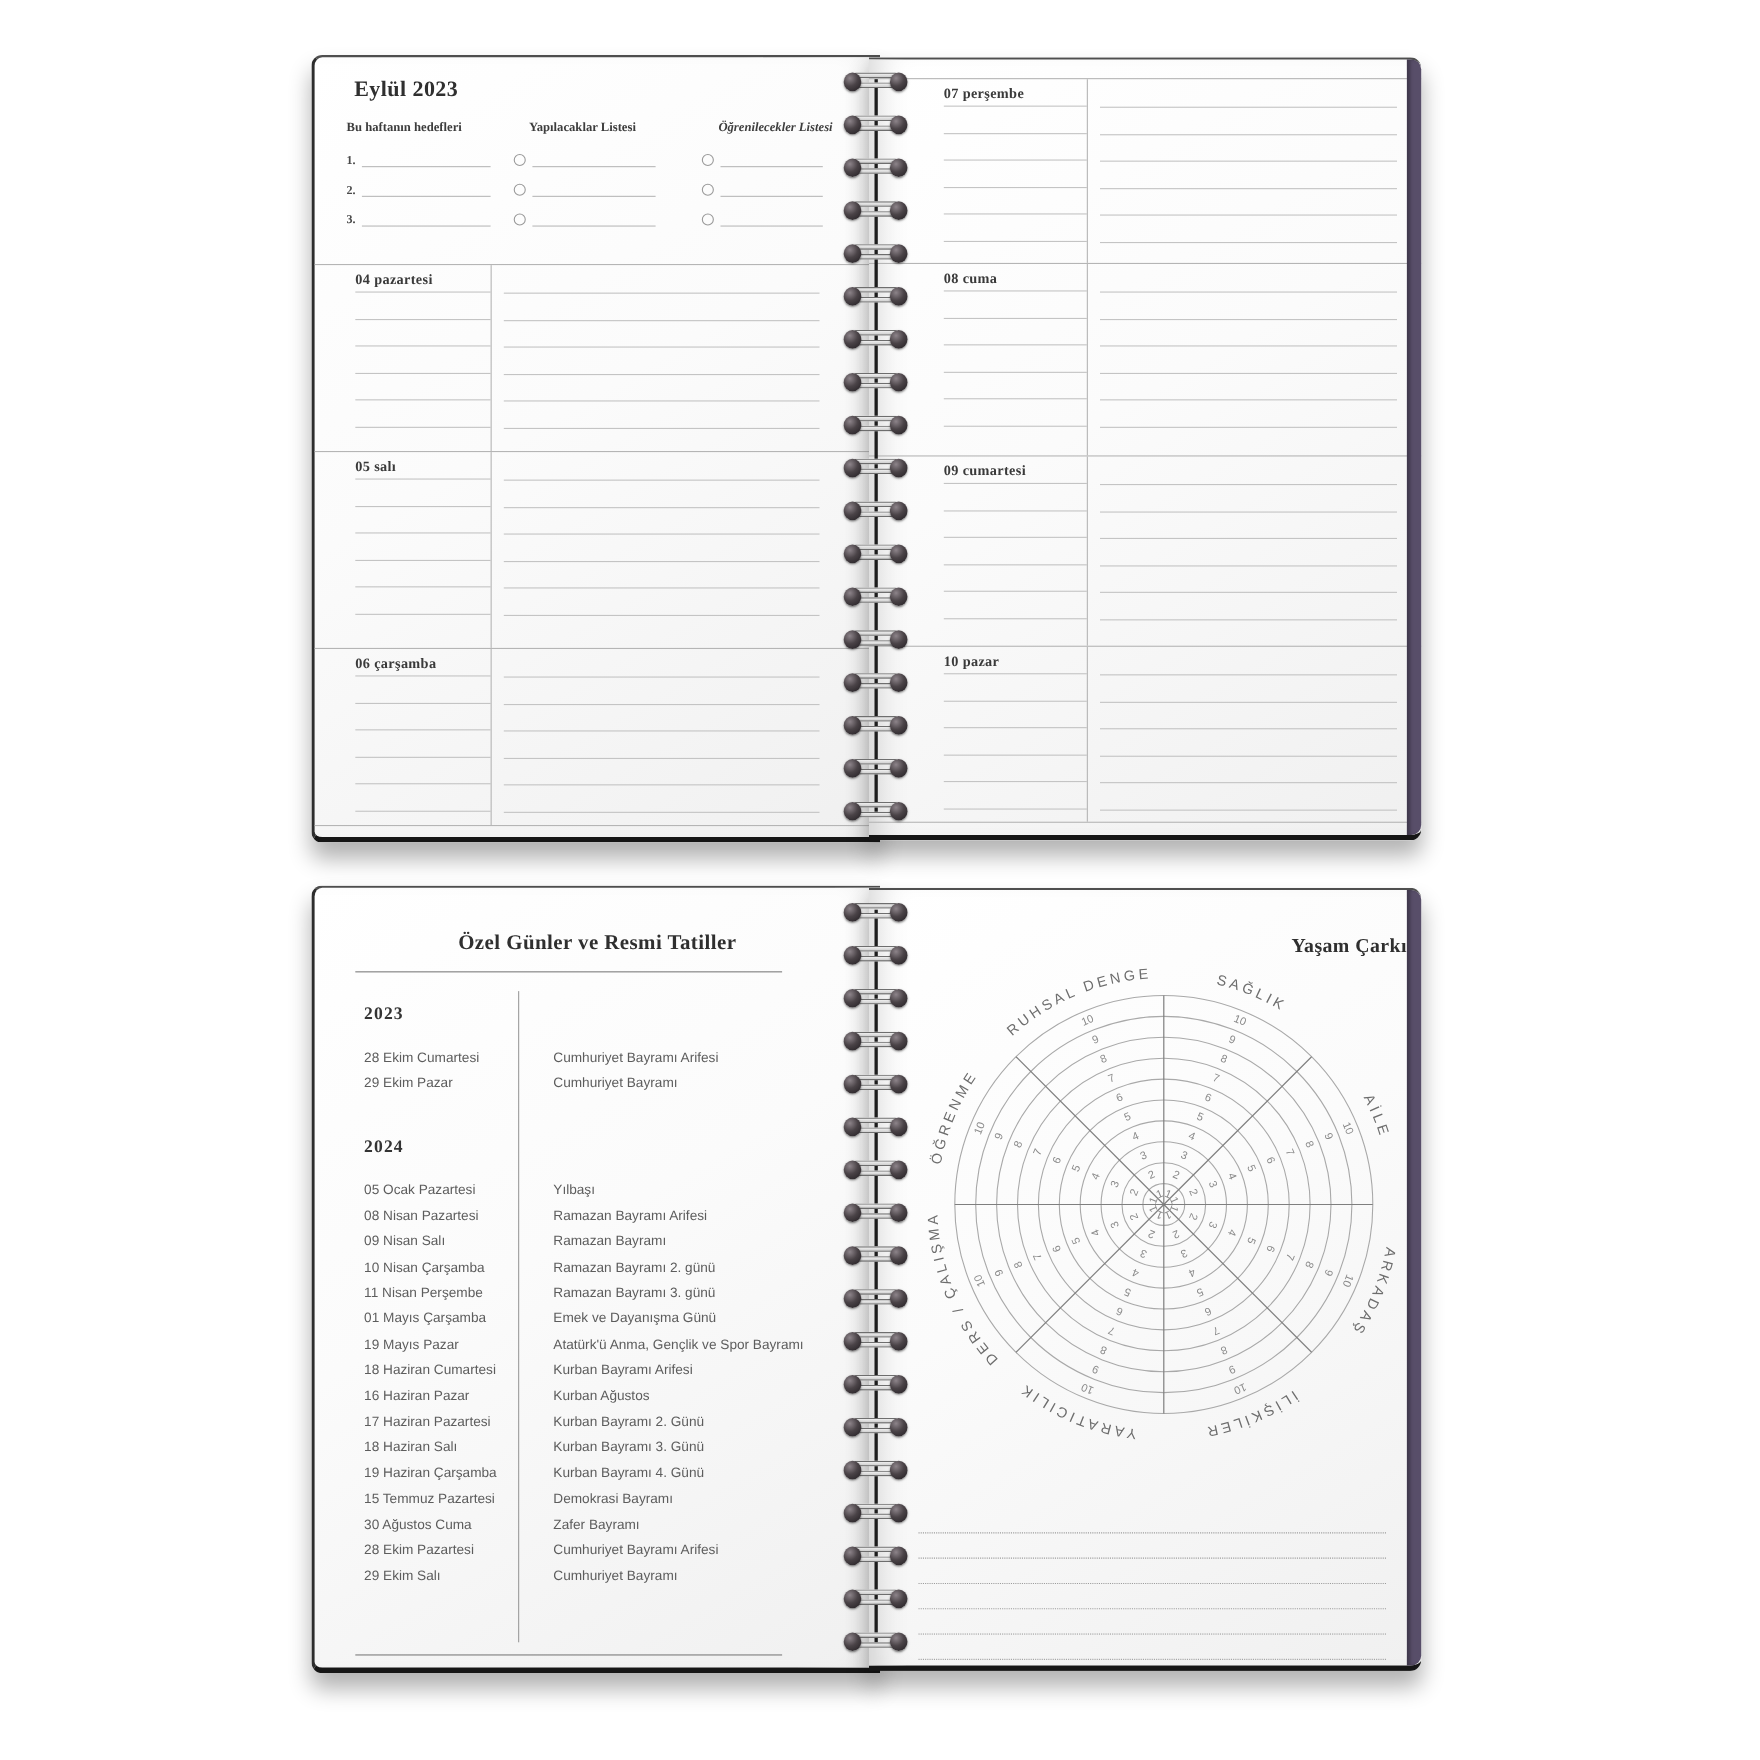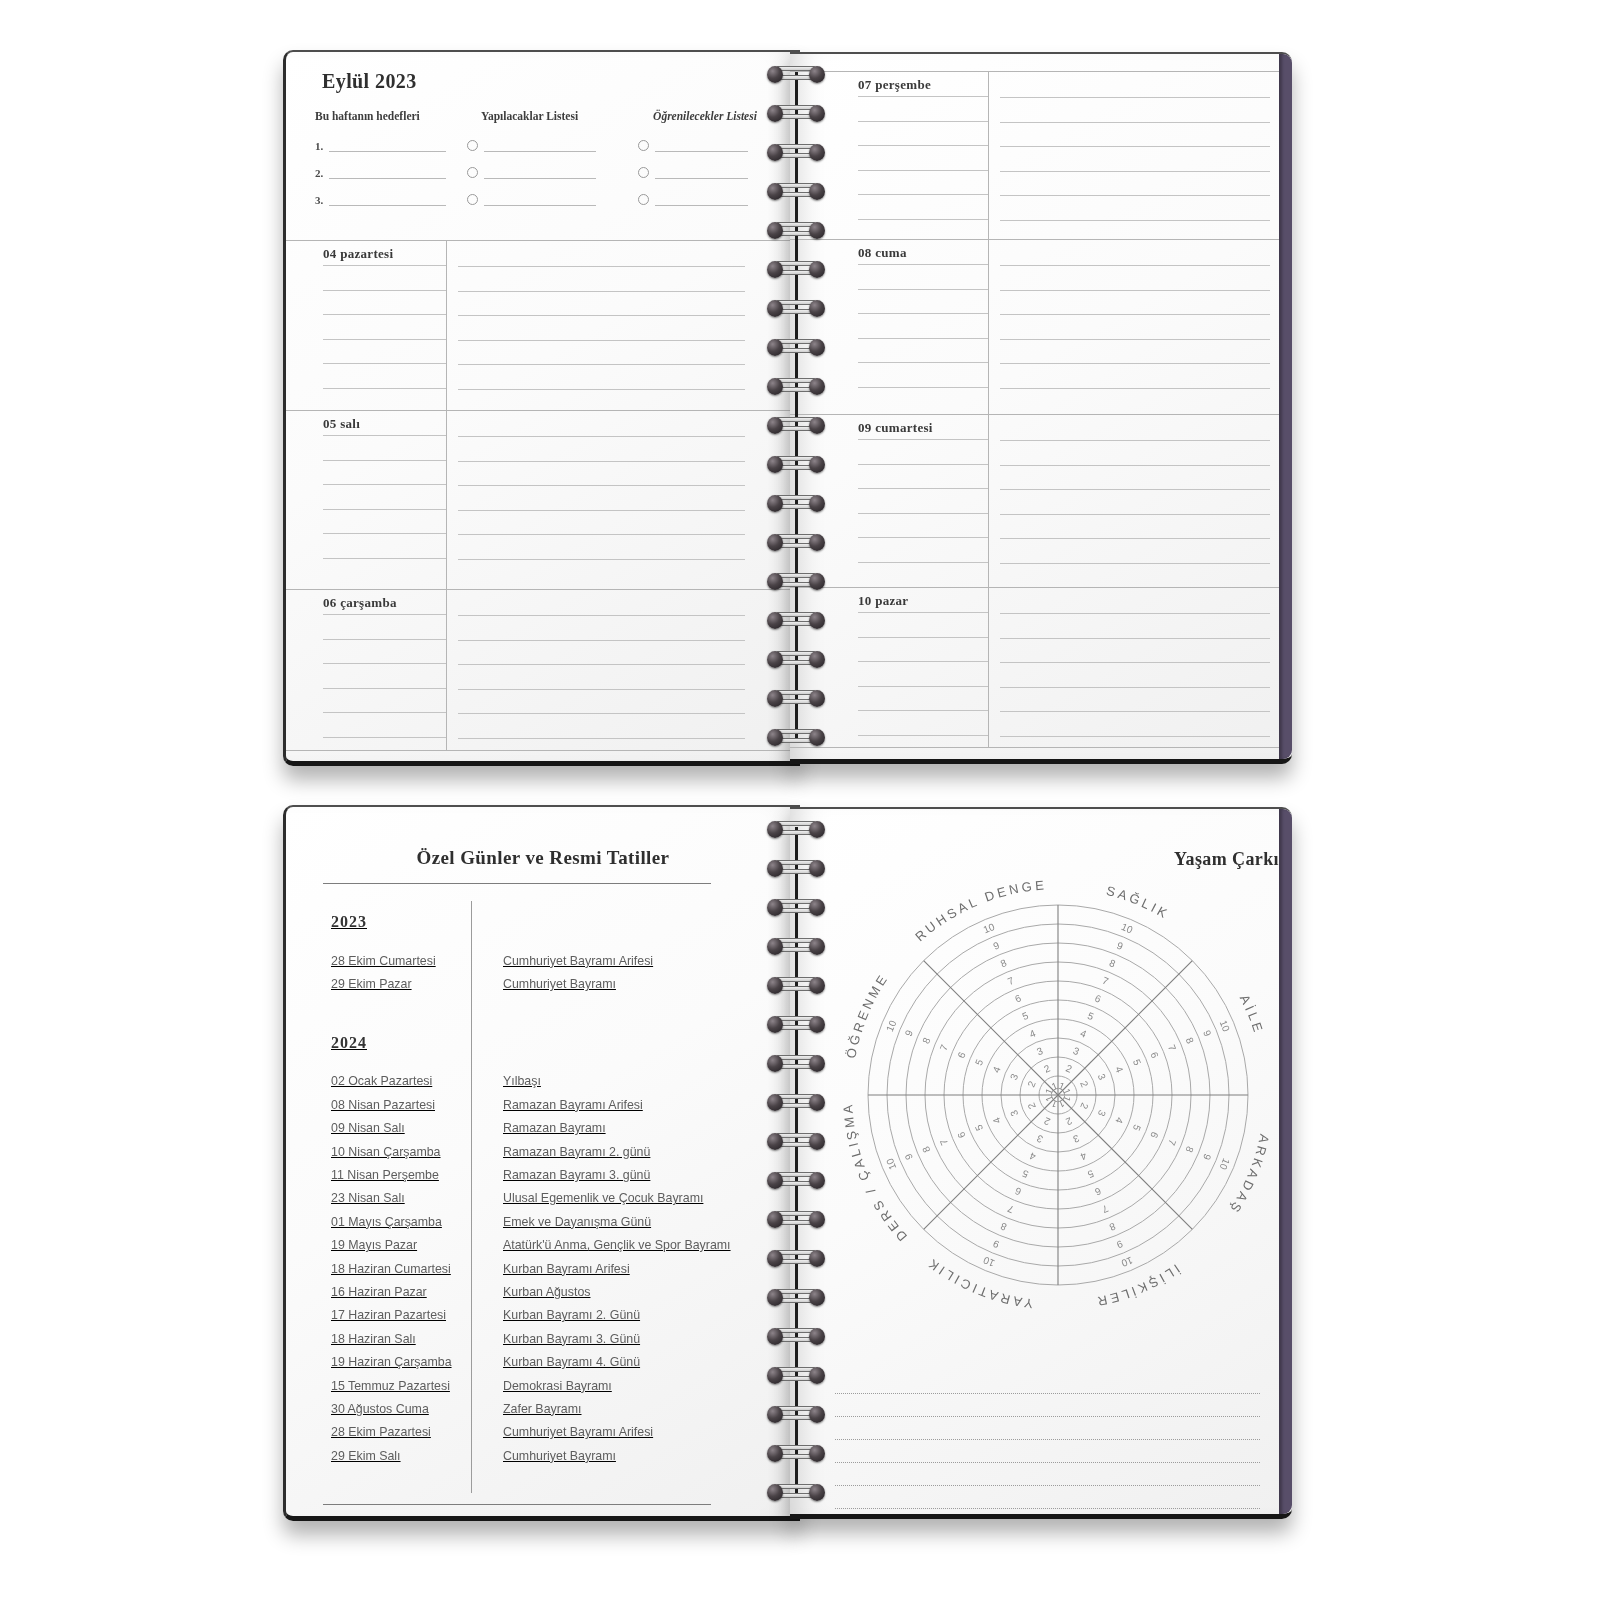--- a/index.html
+++ b/index.html
@@ -56,21 +56,21 @@
   .dlabel{height:25px;border-bottom:1px solid #c4c4c4;font:bold 13px "Liberation Serif","DejaVu Serif",serif;
           color:#3a3a3a;padding-top:5px;box-sizing:border-box;letter-spacing:.3px;}
 
   
   .hol-title{position:absolute;left:0;right:0;top:40px;text-align:center;
              font:bold 19px "Liberation Serif","DejaVu Serif",serif;color:#2f2f2f;letter-spacing:.4px;}
   .hrule{position:absolute;border-top:1.5px solid #7d7d7d;height:0;}
   .hol-underline{top:76px;left:37px;width:388px;}
   .hol-bottomline{top:697px;left:37px;width:388px;}
   .hol-divider{position:absolute;left:185px;top:94px;height:592px;width:1px;background:#9c9c9c;}
-  .hol-list{position:absolute;left:45px;top:106px;right:20px;text-decoration:underline;}
+  .hol-list{position:absolute;left:45px;top:106px;right:20px;}
   .hyear{font:bold 16px "Liberation Serif","DejaVu Serif",serif;color:#343434;letter-spacing:1px;margin:0 0 18px 0;}
   .hsec2{margin-top:38px;}
   .hrow{display:flex;height:23.4px;align-items:center;font-size:12.4px;color:#5d5d5d;}
   .hd{width:172px;flex:0 0 auto;}
   .hv{flex:1;}
 
   
   .wheel-title{position:absolute;left:0;right:13px;top:40px;text-align:right;
                font:bold 18px "Liberation Serif","DejaVu Serif",serif;color:#2f2f2f;letter-spacing:.4px;}
   #wheel-svg{position:absolute;left:48px;top:66px;}
@@ -399,42 +399,38 @@
               <span class="hv">Cumhuriyet Bayramı Arifesi</span>
             </div>
             <div class="hrow">
               <span class="hd">29 Ekim Pazar</span>
               <span class="hv">Cumhuriyet Bayramı</span>
             </div>
           </div>
           <div class="hsec hsec2">
             <div class="hyear">2024</div>
             <div class="hrow">
-              <span class="hd">02 Ocak Pazartesi</span>
+              <span class="hd">05 Ocak Pazartesi</span>
               <span class="hv">Yılbaşı</span>
             </div>
             <div class="hrow">
               <span class="hd">08 Nisan Pazartesi</span>
               <span class="hv">Ramazan Bayramı Arifesi</span>
             </div>
             <div class="hrow">
               <span class="hd">09 Nisan Salı</span>
               <span class="hv">Ramazan Bayramı</span>
             </div>
             <div class="hrow">
               <span class="hd">10 Nisan Çarşamba</span>
               <span class="hv">Ramazan Bayramı 2. günü</span>
             </div>
             <div class="hrow">
               <span class="hd">11 Nisan Perşembe</span>
               <span class="hv">Ramazan Bayramı 3. günü</span>
-            </div>
-            <div class="hrow">
-              <span class="hd">23 Nisan Salı</span>
-              <span class="hv">Ulusal Egemenlik ve Çocuk Bayramı</span>
             </div>
             <div class="hrow">
               <span class="hd">01 Mayıs Çarşamba</span>
               <span class="hv">Emek ve Dayanışma Günü</span>
             </div>
             <div class="hrow">
               <span class="hd">19 Mayıs Pazar</span>
               <span class="hv">Atatürk'ü Anma, Gençlik ve Spor Bayramı</span>
             </div>
             <div class="hrow">

